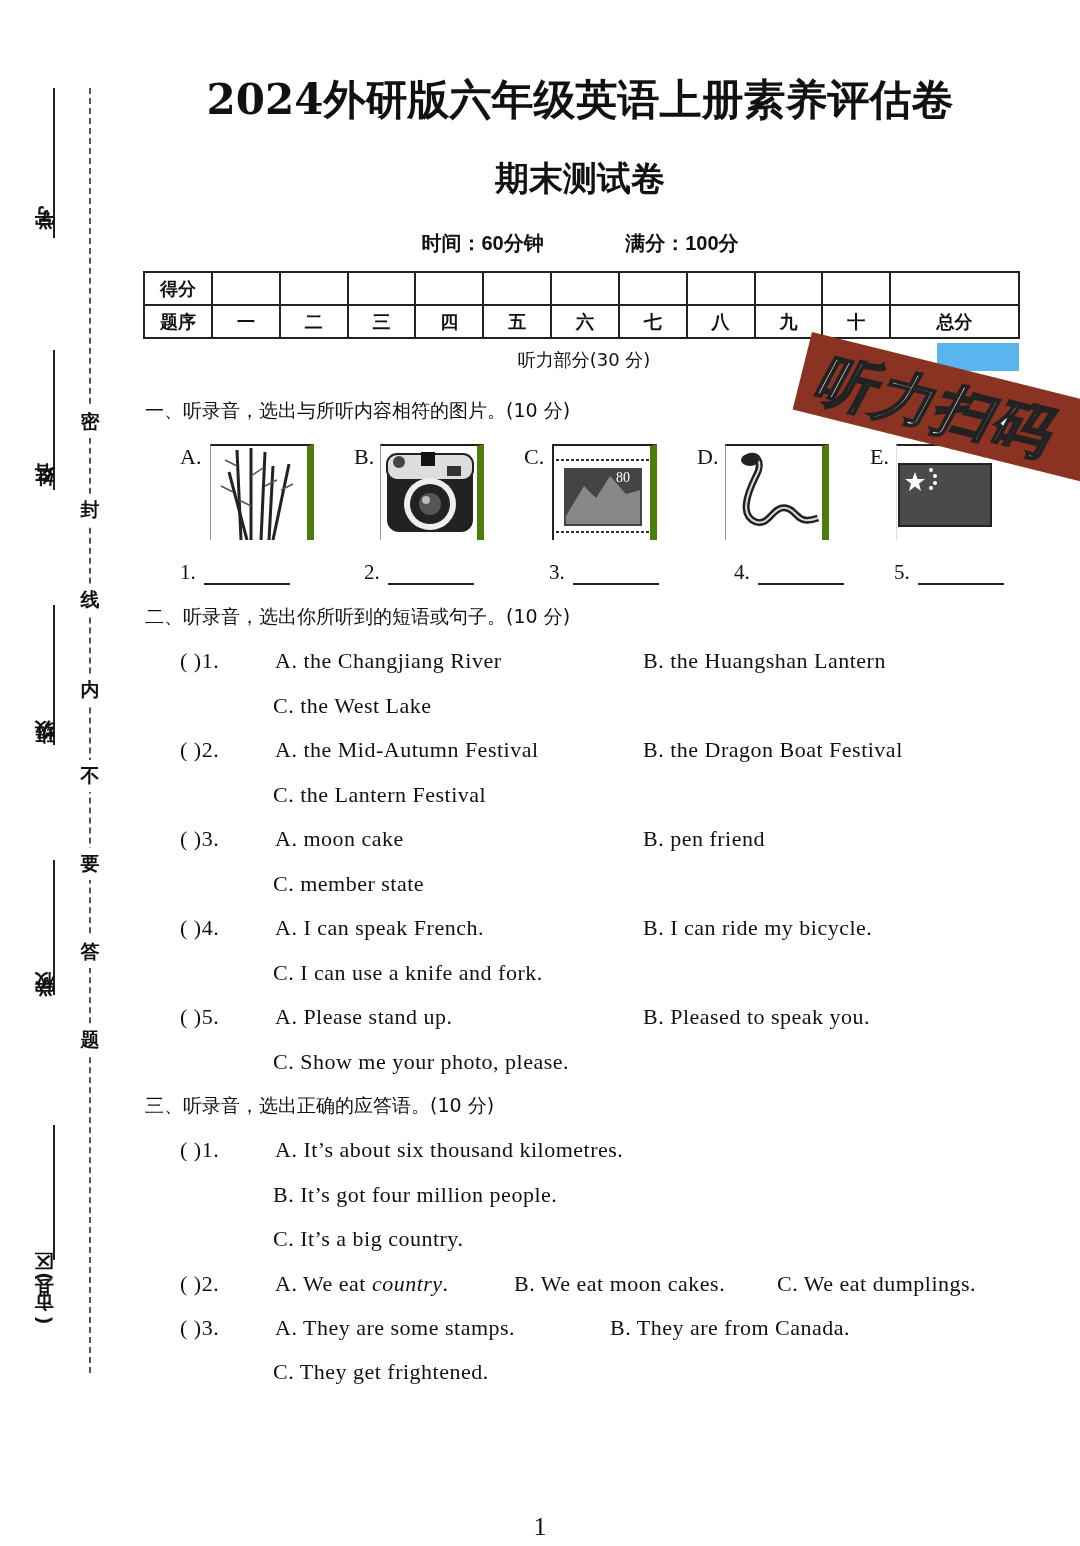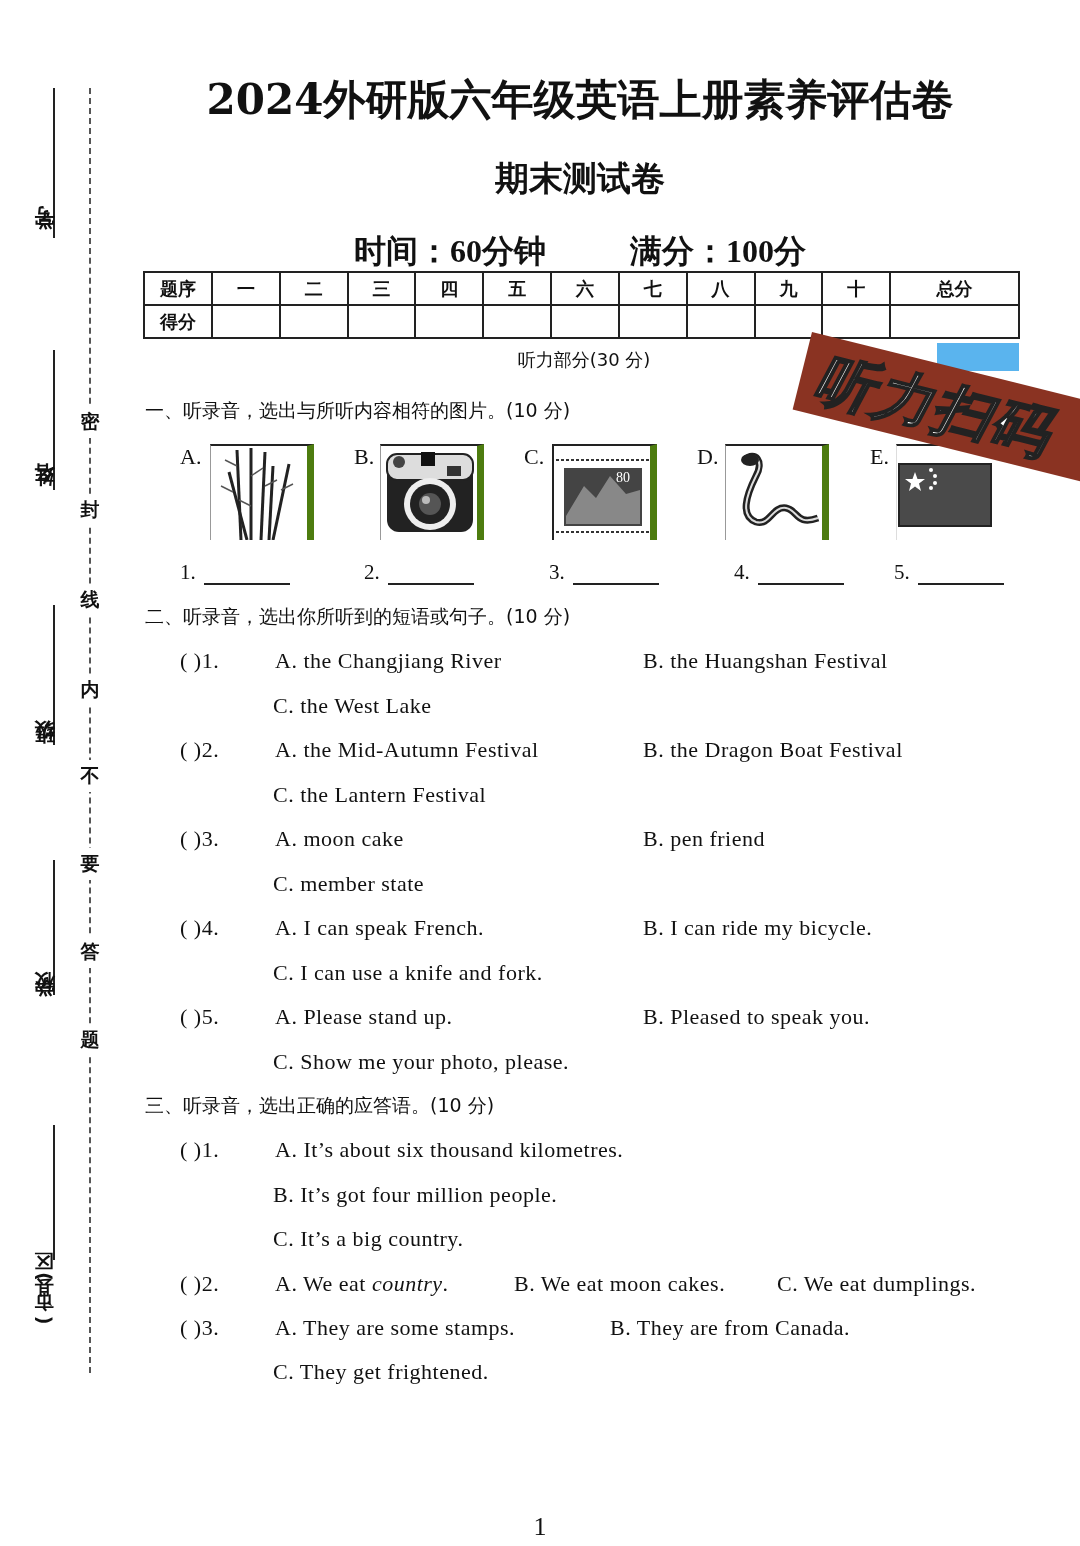--- a/index.html
+++ b/index.html
@@ -4,21 +4,21 @@
 <style>
   html, body { margin: 0; padding: 0; background: #ffffff; }
   body { width: 1080px; height: 1546px; position: relative; overflow: hidden; color: #111; font-family: "DejaVu Serif", serif; }
   .margin-line { position: absolute; left: 53px; width: 2px; background: #222; }
   .margin-label { position: absolute; left: 30px; writing-mode: vertical-rl; transform: rotate(180deg); font-family: "DejaVu Sans", sans-serif; font-size: 20px; font-weight: bold; letter-spacing: 4px; }
   .seal-line { position: absolute; left: 89px; top: 88px; height: 1285px; border-left: 2px dashed #555; }
   .seal-char { position: absolute; left: 78px; width: 24px; text-align: center; background: #fff; font-family: "DejaVu Sans", sans-serif; font-size: 19px; font-weight: bold; padding: 3px 0; }
 
   .title { position: absolute; left: 140px; width: 880px; top: 72px; text-align: center; font-family: "DejaVu Serif", serif; font-weight: bold; font-size: 42px; letter-spacing: 0px; }
   .subtitle { position: absolute; left: 140px; width: 880px; top: 156px; text-align: center; font-family: "DejaVu Sans", sans-serif; font-weight: bold; font-size: 34px; }
-  .meta { position: absolute; left: 140px; width: 880px; top: 230px; text-align: center; font-family: Liberation Serif, serif; font-weight: bold; font-size: 32px; }
+  .meta { position: absolute; left: 140px; width: 880px; top: 230px; text-align: center; font-family: Liberation Sans, sans-serif; font-weight: bold; font-size: 20px; }
   .meta span { margin: 0 38px; }
 
   table.score { position: absolute; left: 143px; top: 271px; width: 877px; border-collapse: collapse; font-family: "DejaVu Sans", sans-serif; font-size: 18px; }
   table.score td { border: 2px solid #222; height: 31px; text-align: center; font-weight: bold; padding: 0; }
 
   .part-head { position: absolute; left: 144px; width: 880px; top: 348px; text-align: center; font-family: "DejaVu Sans", sans-serif; font-size: 18px; font-weight: normal; }
 
   .section-title { position: absolute; left: 145px; font-family: "DejaVu Sans", sans-serif; font-size: 19px; font-weight: normal; }
 
   .pic { position: absolute; top: 444px; }
@@ -64,46 +64,46 @@
 <div class="title">2024外研版六年级英语上册素养评估卷</div>
 <div class="subtitle">期末测试卷</div>
 <div class="meta">
   <span>时间：60分钟</span>
   <span>满分：100分</span>
 </div>
 
 <table class="score">
   <tbody>
       <tr>
+    <td>得分</td>
+    <td></td>
+    <td></td>
+    <td></td>
+    <td></td>
+    <td></td>
+    <td></td>
+    <td></td>
+    <td></td>
+    <td></td>
+    <td></td>
+    <td></td>
+  </tr>
+  <tr>
     <td style="width:66px">题序</td>
     <td>一</td>
     <td>二</td>
     <td>三</td>
     <td>四</td>
     <td>五</td>
     <td>六</td>
     <td>七</td>
     <td>八</td>
     <td>九</td>
     <td>十</td>
     <td>总分</td>
-  </tr>
-  <tr>
-    <td>得分</td>
-    <td></td>
-    <td></td>
-    <td></td>
-    <td></td>
-    <td></td>
-    <td></td>
-    <td></td>
-    <td></td>
-    <td></td>
-    <td></td>
-    <td></td>
   </tr>
 </tbody>
   </table>
 
 <div class="part-head">听力部分(30 分)</div>
 
 <div class="section-title" style="top:398px">一、听录音，选出与所听内容相符的图片。(10 分)</div>
 
 <div class="pic" style="left:180px">
   <div class="letter">A.</div>
@@ -192,21 +192,21 @@
 
 <div class="qr"></div>
 <div class="banner"></div>
 <div class="banner-text">听力扫码</div>
 
 <div class="section-title" style="top:604px">二、听录音，选出你所听到的短语或句子。(10 分)</div>
 
 <div>
   <div class="q" style="left:180px;top:648px">(      )1.</div>
   <div class="q" style="left:275px;top:648px">A. the Changjiang River</div>
-  <div class="q" style="left:643px;top:648px">B. the Huangshan Festival</div>
+  <div class="q" style="left:643px;top:648px">B. the Huangshan Lantern</div>
   <div class="q" style="left:273px;top:693px">C. the West Lake</div>
 </div>
 <div>
   <div class="q" style="left:180px;top:737px">(      )2.</div>
   <div class="q" style="left:275px;top:737px">A. the Mid-Autumn Festival</div>
   <div class="q" style="left:643px;top:737px">B. the Dragon Boat Festival</div>
   <div class="q" style="left:273px;top:782px">C. the Lantern Festival</div>
 </div>
 <div>
   <div class="q" style="left:180px;top:826px">(      )3.</div>

